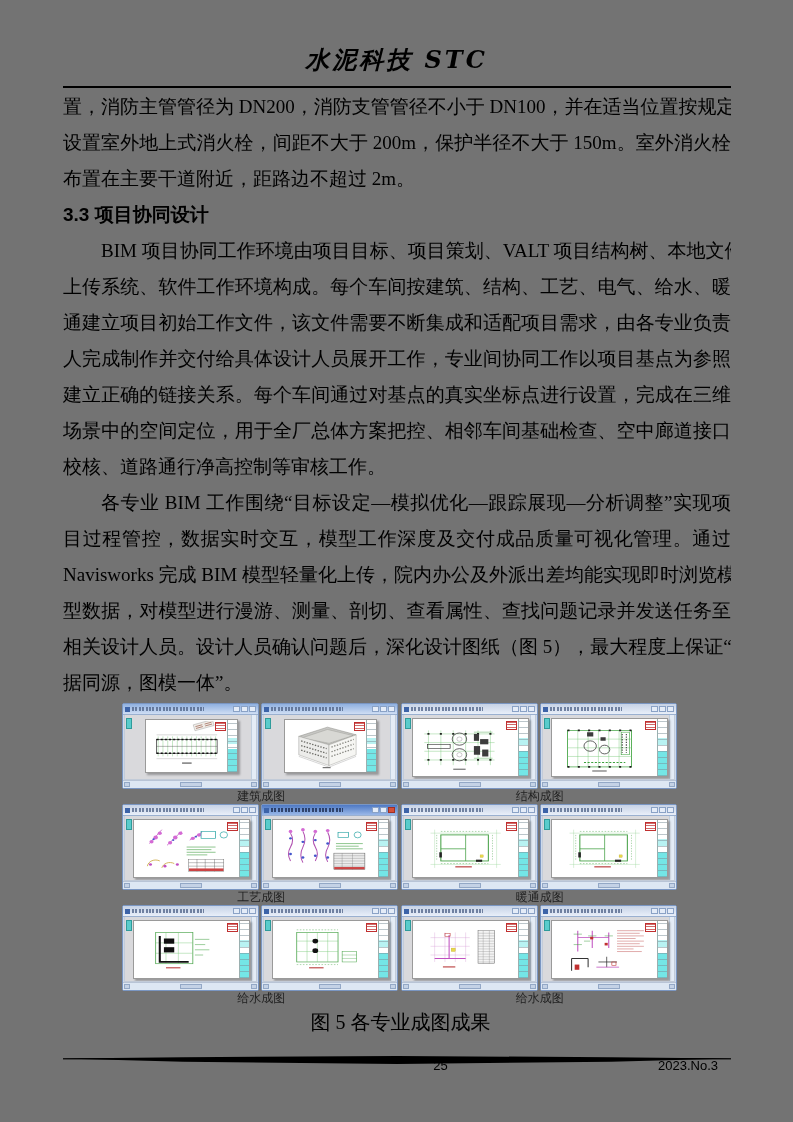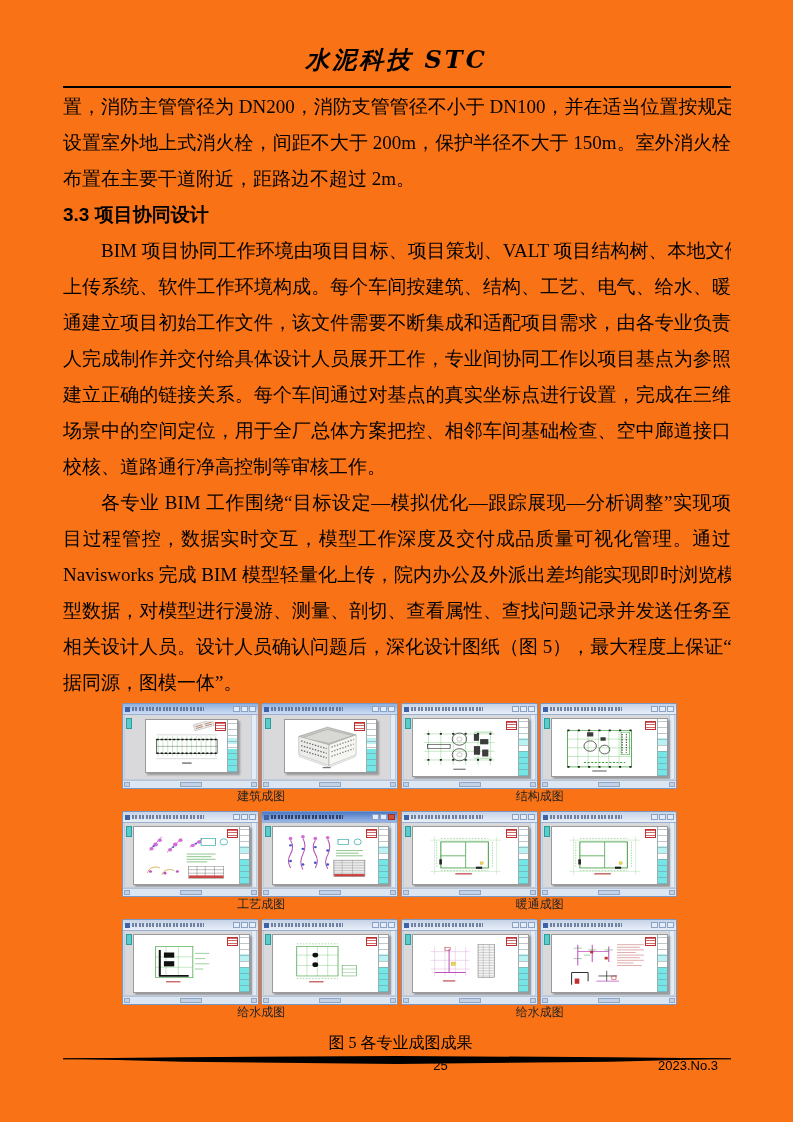--- a/index.html
+++ b/index.html
@@ -1,16 +1,16 @@
 <!DOCTYPE html>
 <html lang="zh"><head>
 <meta charset="utf-8">
 <style>
   html,body{margin:0;padding:0;background:#ffffff;}
-  .page{position:relative;width:793px;height:1122px;background:#f97316;overflow:hidden;
+  .page{position:relative;width:793px;height:1122px;background:#737373;overflow:hidden;
         font-family:"Liberation Serif","DejaVu Serif",serif;color:#000;}
 
   
   .jheader{position:absolute;top:44px;left:0;width:100%;text-align:center;}
   .jtitle{font-family:"DejaVu Serif",serif;font-style:italic;font-weight:bold;
           font-size:24px;letter-spacing:3px;}
   .toprule{position:absolute;top:86px;left:63px;width:668px;border-top:2.5px solid #000;}
 
   
   .textcol{position:absolute;top:89px;left:63px;width:668px;font-size:19px;}
@@ -18,24 +18,24 @@
          text-align:justify;text-align-last:justify;}
   .bline.lastline{text-align-last:left;white-space:normal;}
   .bline.indent{text-indent:2em;}
   .sechead{height:36px;line-height:36px;font-family:"Liberation Sans","DejaVu Sans",sans-serif;
            font-weight:bold;font-size:19px;}
 
   
   .figure{position:absolute;top:703px;left:122px;width:557px;}
   .figrow{display:flex;gap:3px;margin-bottom:0;}
   .figgroup{display:flex;gap:2px;}
-  .figlabels{display:flex;height:21px;margin-bottom:1px;}
+  .figlabels{display:flex;height:14px;margin-bottom:1px;}
   .figlabel{flex:1;text-align:center;font-size:12px;color:#222;line-height:14px;
             font-family:"Liberation Serif",serif;}
-  .figcaption{margin-top:6px;text-align:center;font-size:16px;line-height:22px;}
+  .figcaption{margin-top:6px;text-align:center;font-size:20px;line-height:22px;}
 
   
   .win{width:137px;height:86px;border:1px solid #7a96c2;border-radius:2px;
        background:#ccd9ec;display:flex;flex-direction:column;box-sizing:border-box;}
   .tbar{height:10px;flex:0 0 10px;display:flex;align-items:center;padding:0 2px;gap:2px;
         background:linear-gradient(#8fb0e0,#cfdef4);border-bottom:1px solid #9ab0d0;}
   .tbar.pale{background:linear-gradient(#c6d2e6,#e9eff9);}
   .tbar.deep{background:linear-gradient(#4e79c4,#9ab8e8);}
   .wicon{width:5px;height:5px;background:#3c63a8;flex:0 0 5px;}
   .tsmudge{height:3.5px;width:55%;opacity:.75;

